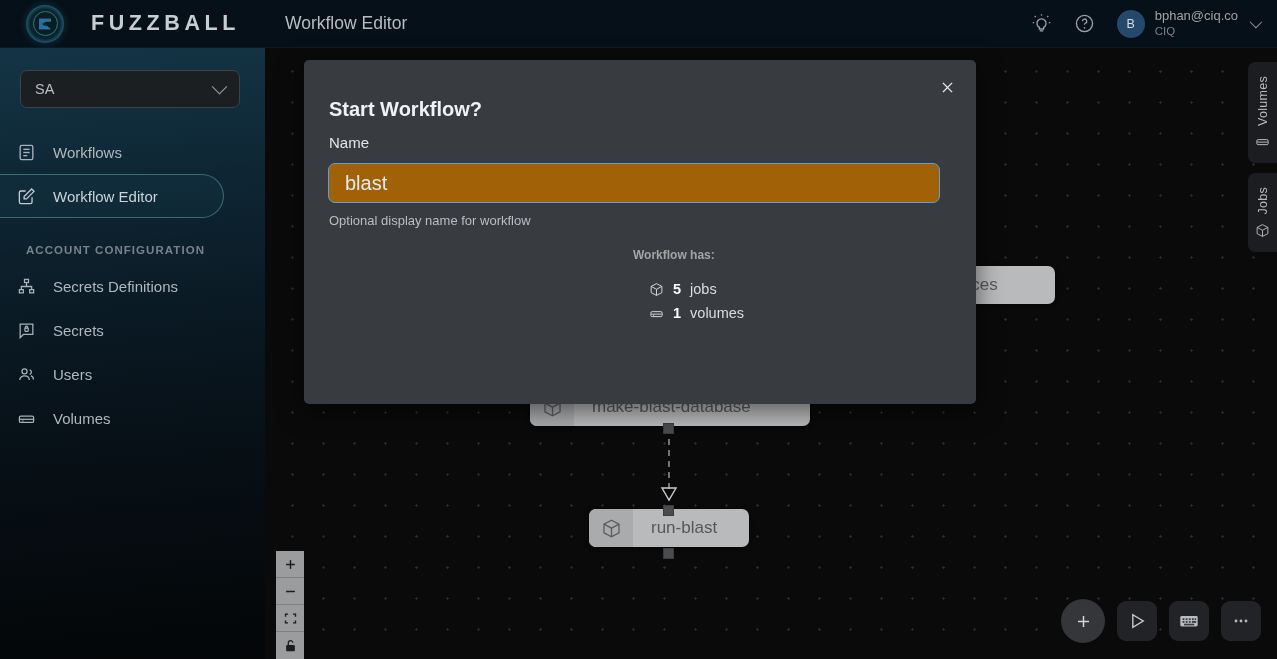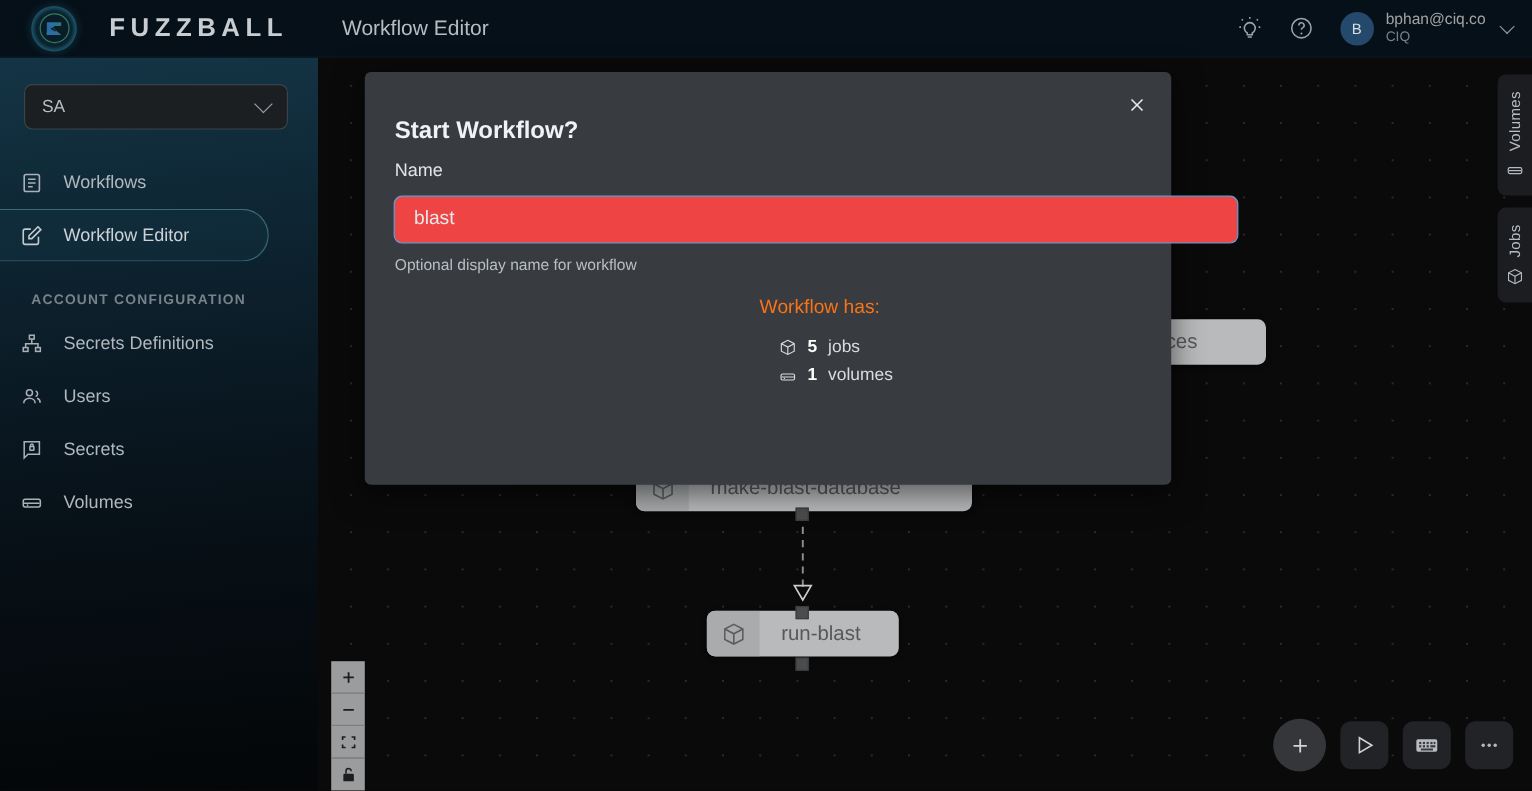--- a/index.html
+++ b/index.html
@@ -166,27 +166,27 @@
   #modal-title {
     position: absolute; left: 25px; top: 18px;
     color: #f0f2f4; font-size: 20px; font-weight: 700; margin-top: 20px;
   }
   #modal-close {
     position: absolute; right: 16px; top: 14px; width: 26px; height: 26px;
     display: flex; align-items: center; justify-content: center; cursor: pointer;
   }
   #field-label { position: absolute; left: 25px; top: 74px; color: #e2e5e8; font-size: 15px; }
   #name-input {
-    position: absolute; left: 24px; top: 103px; width: 704px; height: 40px;
-    background: #ef4444; border: 1.6px solid #5ba0d8; border-radius: 7px;
-    color: #e6e9ec; font-size: 16px; padding: 0 16px; outline: none;
+    position: absolute; left: 24px; top: 103px; width: 612px; height: 40px;
+    background: #a16207; border: 1.6px solid #5ba0d8; border-radius: 7px;
+    color: #e6e9ec; font-size: 20px; padding: 0 16px; outline: none;
     font-family: "Liberation Sans", sans-serif;
   }
   #field-help { position: absolute; left: 25px; top: 153px; color: #b9bec3; font-size: 13px; }
-  #has-title { position: absolute; left: 329px; top: 188px; color: #f97316; font-size: 16px; }
+  #has-title { position: absolute; left: 329px; top: 188px; color: #a3a3a3; font-size: 12px; font-weight: bold; }
   .stat-row {
     position: absolute; left: 345px; display: flex; align-items: center; gap: 9px;
     color: #d9dde1; font-size: 14.5px;
   }
   .stat-row b { color: #ffffff; font-weight: 700; }
   #stat-jobs { top: 221px; }
   #stat-vols { top: 245px; }
   #btn-cancel {
     position: absolute; left: 698px; top: 357px; background: none; border: none;
     color: #eef1f3; font-size: 15px; cursor: pointer;
@@ -251,33 +251,33 @@
         <svg class="nav-ico" viewBox="0 0 24 24" fill="none" stroke="#a9b1b8" stroke-width="1.6">
           <rect x="9.5" y="3" width="5" height="4"></rect>
             <rect x="3" y="16" width="5" height="4"></rect>
           <rect x="16" y="16" width="5" height="4"></rect>
           <path d="M12 7v5M5.5 16v-4h13v4"></path>
         </svg>
         <span>Secrets Definitions</span>
       </div>
       <div class="nav-item">
         <svg class="nav-ico" viewBox="0 0 24 24" fill="none" stroke="#a9b1b8" stroke-width="1.6">
+          <path d="M4 4h16v13H8l-4 4z"></path>
+          <rect x="10" y="9" width="4.2" height="4" rx=".6"></rect>
+          <path d="M10.6 9V7.8a1.4 1.4 0 0 1 2.9 0V9"></path>
+        </svg>
+        <span>Secrets</span>
+      </div>
+      <div class="nav-item">
+        <svg class="nav-ico" viewBox="0 0 24 24" fill="none" stroke="#a9b1b8" stroke-width="1.6">
           <circle cx="9.5" cy="8" r="3.2"></circle>
             <path d="M3.5 19c0-3.2 2.7-5.2 6-5.2s6 2 6 5.2"></path>
           <path d="M16 6.2a2.9 2.9 0 0 1 0 5.6M17.5 13.8c2 .6 3.3 2.3 3.3 4.6"></path>
         </svg>
         <span>Users</span>
-      </div>
-      <div class="nav-item">
-        <svg class="nav-ico" viewBox="0 0 24 24" fill="none" stroke="#a9b1b8" stroke-width="1.6">
-          <path d="M4 4h16v13H8l-4 4z"></path>
-          <rect x="10" y="9" width="4.2" height="4" rx=".6"></rect>
-          <path d="M10.6 9V7.8a1.4 1.4 0 0 1 2.9 0V9"></path>
-        </svg>
-        <span>Secrets</span>
       </div>
       <div class="nav-item">
         <svg class="nav-ico" viewBox="0 0 24 24" fill="none" stroke="#a9b1b8" stroke-width="1.6">
           <rect x="3" y="9" width="18" height="8" rx="2"></rect>
             <line x1="3.8" y1="13" x2="20.2" y2="13"></line>
           <circle cx="7.5" cy="15" r=".9" fill="#a9b1b8" stroke="none"></circle>
         </svg>
         <span>Volumes</span>
       </div>
     </div>

